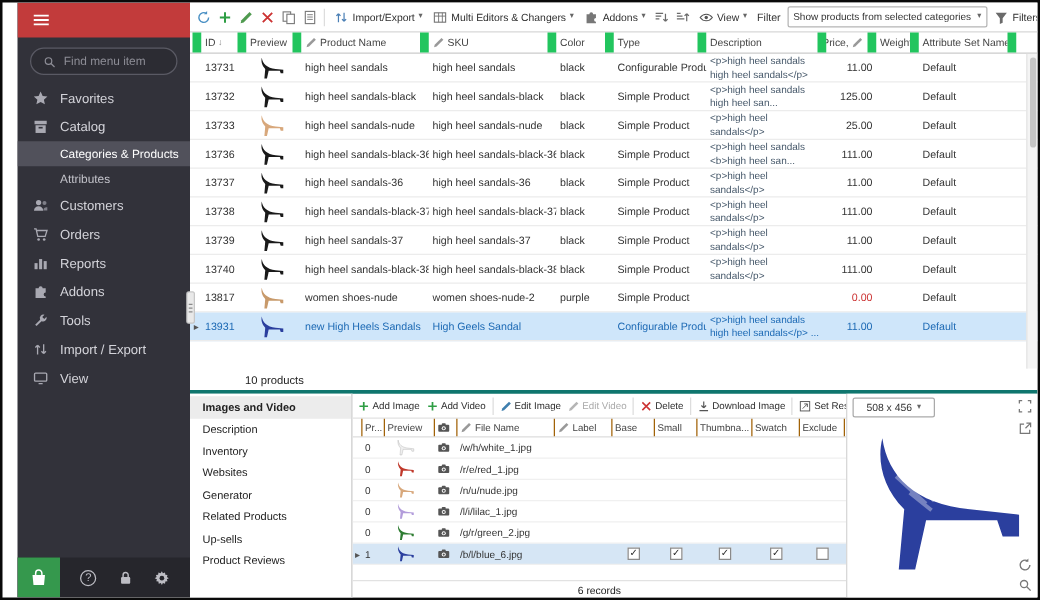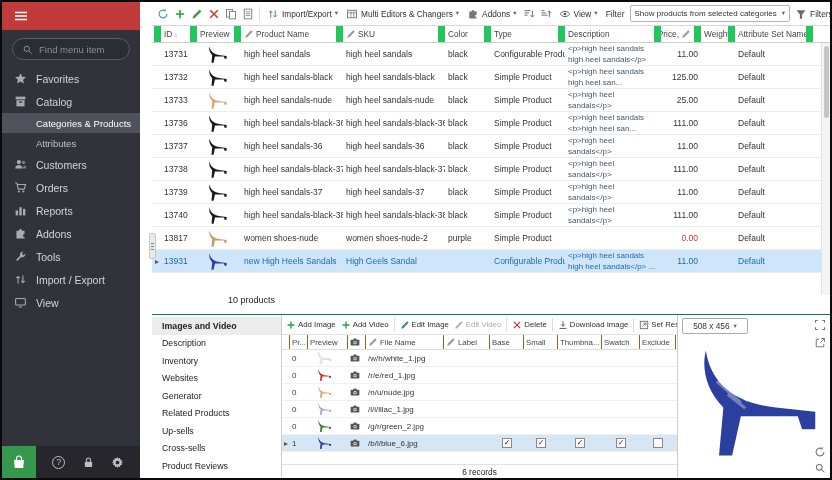--- a/index.html
+++ b/index.html
@@ -2,21 +2,21 @@
 <html style="--header-red: #c23b3b; --sidebar-bg: #32323a; --sidebar-foot: #26262c; --sel-item: #51515b; --store-green: #35984d; --red: #cc3333; --sel-row: #cfe6fa; --sel-text: #1c69b4;"><head>
 <meta charset="utf-8">
 <style>
   *{margin:0;padding:0;box-sizing:border-box}
   html,body{width:832px;height:480px}
   body{font-family:"Liberation Sans","DejaVu Sans",sans-serif;font-size:9px;color:#333;background:#888}
   svg{display:block;width:100%;height:100%}
   .app{position:relative;width:832px;height:480px;border:2px solid #0a0a0a;background:#fff;overflow:hidden}
 
   
-  .sidebar{position:absolute;left:0;top:0;width:138px;height:100%;background:var(--sidebar-bg,#32323a);color:#c9c9d0;overflow:hidden}
+  .sidebar{position:absolute;left:12px;top:0;width:138px;height:100%;background:var(--sidebar-bg,#32323a);color:#c9c9d0;overflow:hidden}
   .sb-head{height:28px;background:var(--header-red,#c23b3b);display:flex;align-items:center;padding-left:11px}
   .ic{display:inline-flex;width:14px;height:14px}
   .ic.menu{width:16px;height:16px;color:#fff}
   .ic.s{width:11px;height:11px}
   .sb-search{margin:8px 10px 7px 10px;height:22px;border:1px solid #5a5a64;border-radius:11px;display:flex;align-items:center;gap:6px;padding:0 9px;color:#8d8d96;font-size:9.5px;background:#2c2c33}
   .sb-item{height:23px;display:flex;align-items:center;gap:9px;padding-left:12px;font-size:10.5px;color:#d4d4da;cursor:default}
   .sb-item .ic{width:13px;height:13px;color:#a9a9b2}
   .sb-child{height:20px;padding-left:34px;font-size:9.5px;display:flex;align-items:center;color:#c2c2c9}
   .sb-child.sel{background:var(--sel-item,#51515b);color:#fff}
   .sb-foot{position:absolute;bottom:0;left:0;width:100%;height:32px;background:var(--sidebar-foot,#26262c);display:flex;align-items:center}
@@ -58,21 +58,21 @@
   .grow{display:flex;height:23px;border-bottom:1px solid #ececec;align-items:stretch;font-size:8.5px;color:#333}
   .grow.sel{background:var(--sel-row,#cfe6fa);color:var(--sel-text,#1c69b4)}
   .gcell{padding:0 3px;overflow:hidden;white-space:nowrap;display:flex;align-items:center}
   .gcell.desc{display:block;white-space:normal;line-height:10.5px;font-size:8px;padding-top:1px;color:#46586a}
   .grow.sel .gcell.desc{color:var(--sel-text,#1c69b4)}
   .gcell.alert{color:var(--red,#cc3333)}
   .shoe-s{display:inline-flex;width:22px;height:19px;margin-left:6px}
   .exp-mark{color:#555;font-size:8px}
   .vscroll{position:absolute;right:0;top:0;bottom:0;width:9px;background:#f4f4f4;border-left:1px solid #e3e3e3}
   .vthumb{position:absolute;top:3px;left:2px;width:5px;height:72px;background:#c6c6c6;border-radius:3px}
-  .grid-status{height:20px;display:flex;align-items:flex-start;padding-left:76px;font-size:9px;color:#222;border-bottom:1px solid #0f766e}
+  .grid-status{height:20px;display:flex;align-items:center;padding-left:44px;font-size:9px;color:#222;border-bottom:3px solid #0f766e}
 
   
   .bottom{display:flex;height:163px}
   .tabs{width:130px;border-right:1px solid #ccc;padding-top:2px;background:#fff;overflow:hidden}
   .tab{height:17.5px;display:flex;align-items:center;padding-left:10px;font-size:8.8px;color:#222}
   .tab.sel{font-weight:bold;background:#ececec}
 
   .imgpanel{width:396px;border-right:1px solid #ccc;display:flex;flex-direction:column;overflow:hidden}
   .img-toolbar{height:20px;display:flex;align-items:center;gap:1px;padding:0 2px;border-bottom:1px solid #e2e2e2;font-size:7.8px;white-space:nowrap;overflow:hidden;color:#2f2f2f}
   .img-toolbar .tb-ic{width:10px;height:10px}
@@ -646,23 +646,20 @@
           <div class="tab">
             <span>Generator</span>
           </div>
           <div class="tab">
             <span>Related Products</span>
           </div>
           <div class="tab">
             <span>Up-sells</span>
           </div>
           <div class="tab">
-            <span>Cross-sells</span>
-          </div>
-          <div class="tab">
             <span>Product Reviews</span>
           </div>
         </div>
 
       <div class="imgpanel">
         <div class="img-toolbar">
           <span class="tb-btn">
               <span class="tb-ic" style="color:#2e9e44">
                 <svg viewBox="0 0 16 16">
                   <path d="M8 2.5v11M2.5 8h11" stroke="currentColor" stroke-width="2.2"></path>

